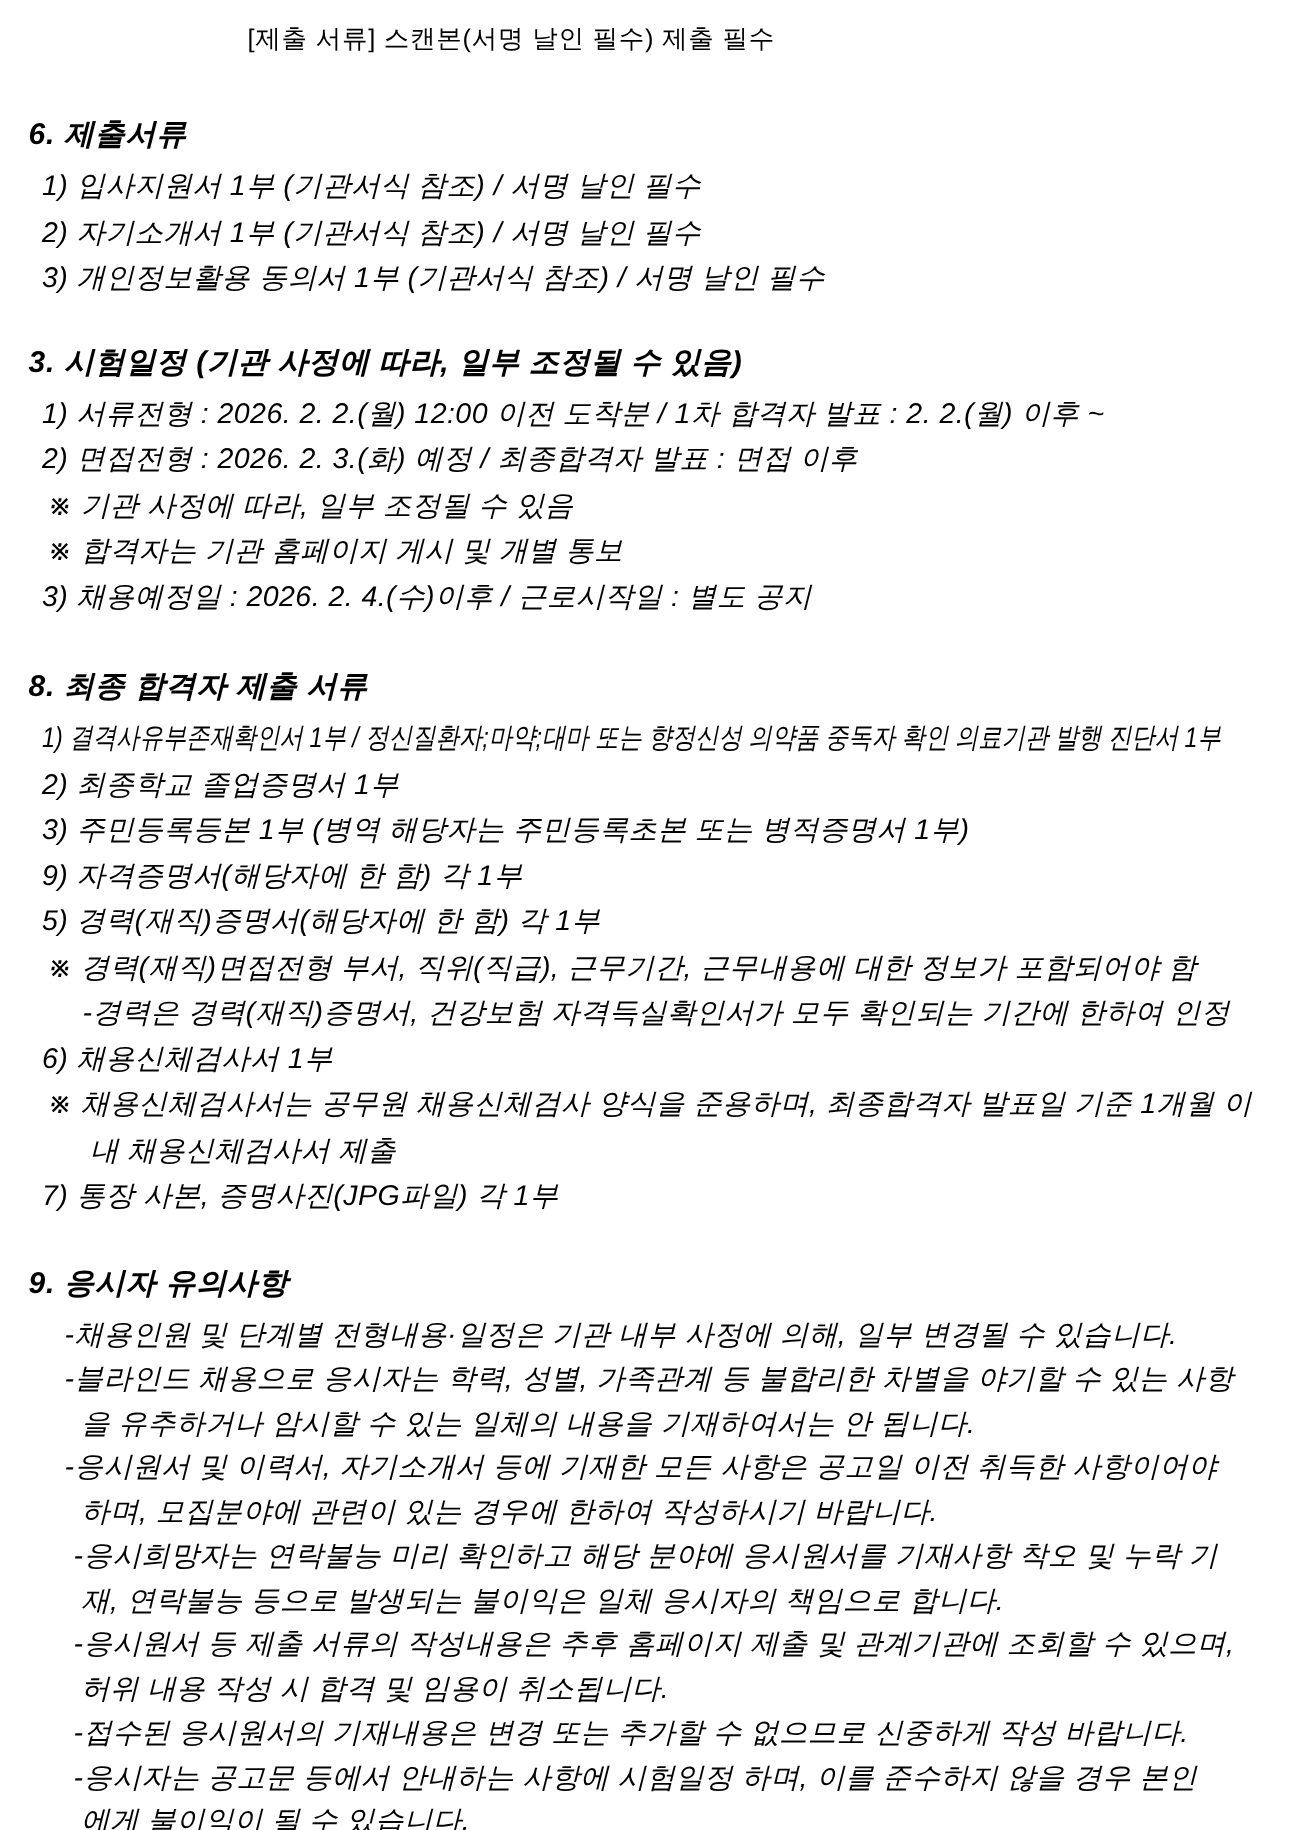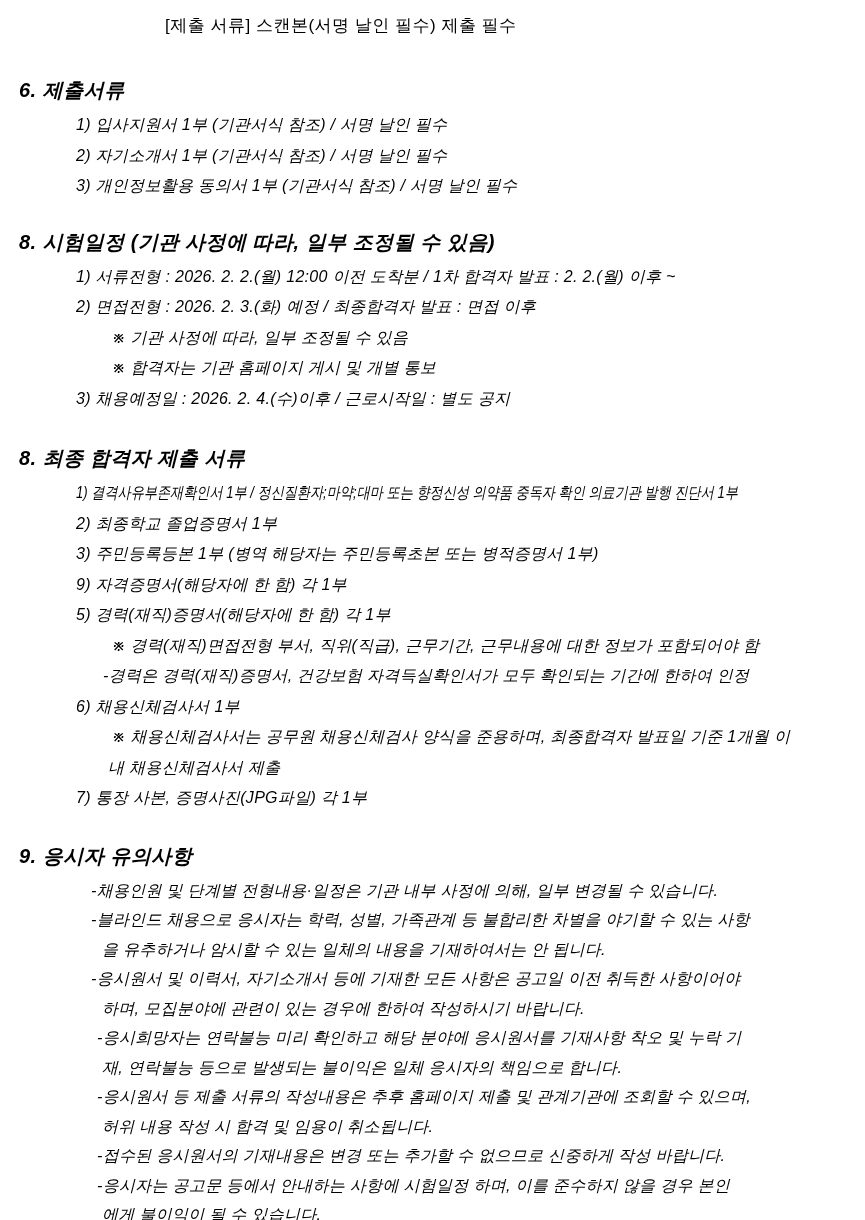--- a/index.html
+++ b/index.html
@@ -38,30 +38,29 @@
     letter-spacing: 0.5px;
     white-space: nowrap;
   }
   
   .sec-0 .section-title { margin-top: 40px; }
   .sec-1 .section-title { margin-top: 27px; }
   .sec-2 .section-title { margin-top: 31px; }
   .sec-3 .section-title { margin-top: 29px; }
   .section-lines { margin-top: 7px; }
   .line {
-    font-size: 16px;
+    font-size: 19px;
     line-height: 30.5px;
     white-space: nowrap;
     letter-spacing: 0.3px;
-    margin-left: 48px;
   }
   .sec-3 .line { line-height: 29.5px; }
   
   .line.num     { padding-left: 28px; }
-  .line.note    { padding-left: 64px; }
+  .line.note    { padding-left: 32px; }
   .line.subdash { padding-left: 55px; }
   .line.cont8   { padding-left: 60px; }
   .line.dash    { padding-left: 43px; }
   .line.dash2   { padding-left: 49px; }
   .line.cont    { padding-left: 54px; }
   
   .line .txt { display: inline-block; }
   .line.condensed .txt {
     transform: scaleX(0.82);
     transform-origin: 0 50%;
@@ -76,21 +75,21 @@
   <div id="sections">
       <section class="sec-0">
         <h2 class="section-title">6. 제출서류</h2>
         <div class="section-lines">
           <div class="line num"><span class="txt">1) 입사지원서 1부 (기관서식 참조) / 서명 날인 필수</span></div>
           <div class="line num"><span class="txt">2) 자기소개서 1부 (기관서식 참조) / 서명 날인 필수</span></div>
           <div class="line num"><span class="txt">3) 개인정보활용 동의서 1부 (기관서식 참조) / 서명 날인 필수</span></div>
         </div>
       </section>
       <section class="sec-1">
-        <h2 class="section-title">8. 시험일정 (기관 사정에 따라, 일부 조정될 수 있음)</h2>
+        <h2 class="section-title">3. 시험일정 (기관 사정에 따라, 일부 조정될 수 있음)</h2>
         <div class="section-lines">
           <div class="line num"><span class="txt">1) 서류전형 : 2026. 2. 2.(월) 12:00 이전 도착분 / 1차 합격자 발표 : 2. 2.(월) 이후 ~</span></div>
           <div class="line num"><span class="txt">2) 면접전형 : 2026. 2. 3.(화) 예정 / 최종합격자 발표 : 면접 이후</span></div>
           <div class="line note"><span class="txt">※ 기관 사정에 따라, 일부 조정될 수 있음</span></div>
           <div class="line note"><span class="txt">※ 합격자는 기관 홈페이지 게시 및 개별 통보</span></div>
           <div class="line num"><span class="txt">3) 채용예정일 : 2026. 2. 4.(수)이후 / 근로시작일 : 별도 공지</span></div>
         </div>
       </section>
       <section class="sec-2">
         <h2 class="section-title">8. 최종 합격자 제출 서류</h2>

